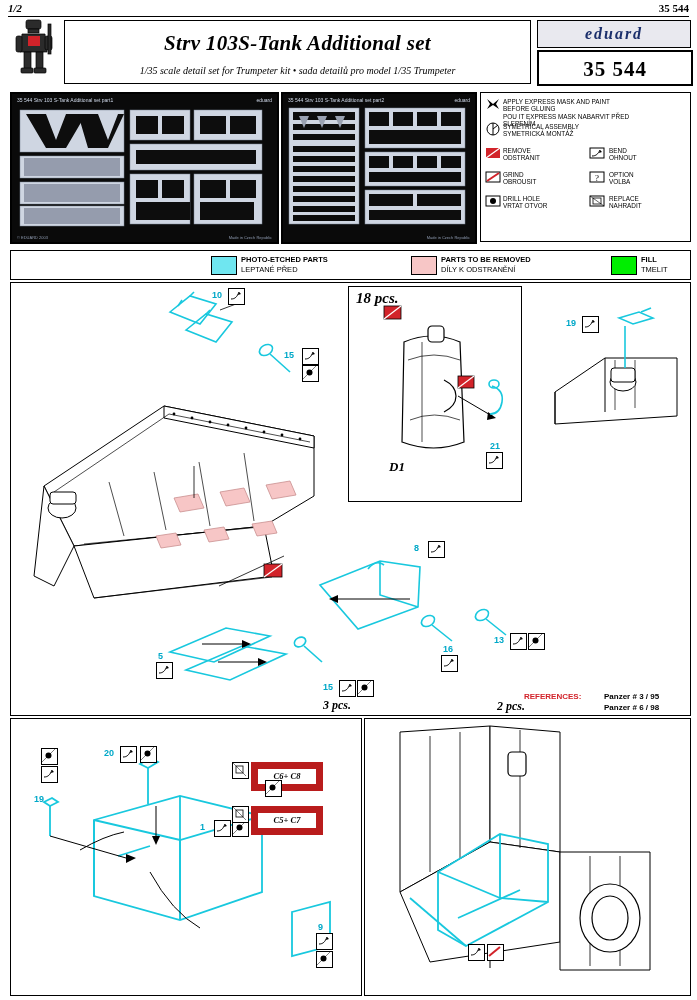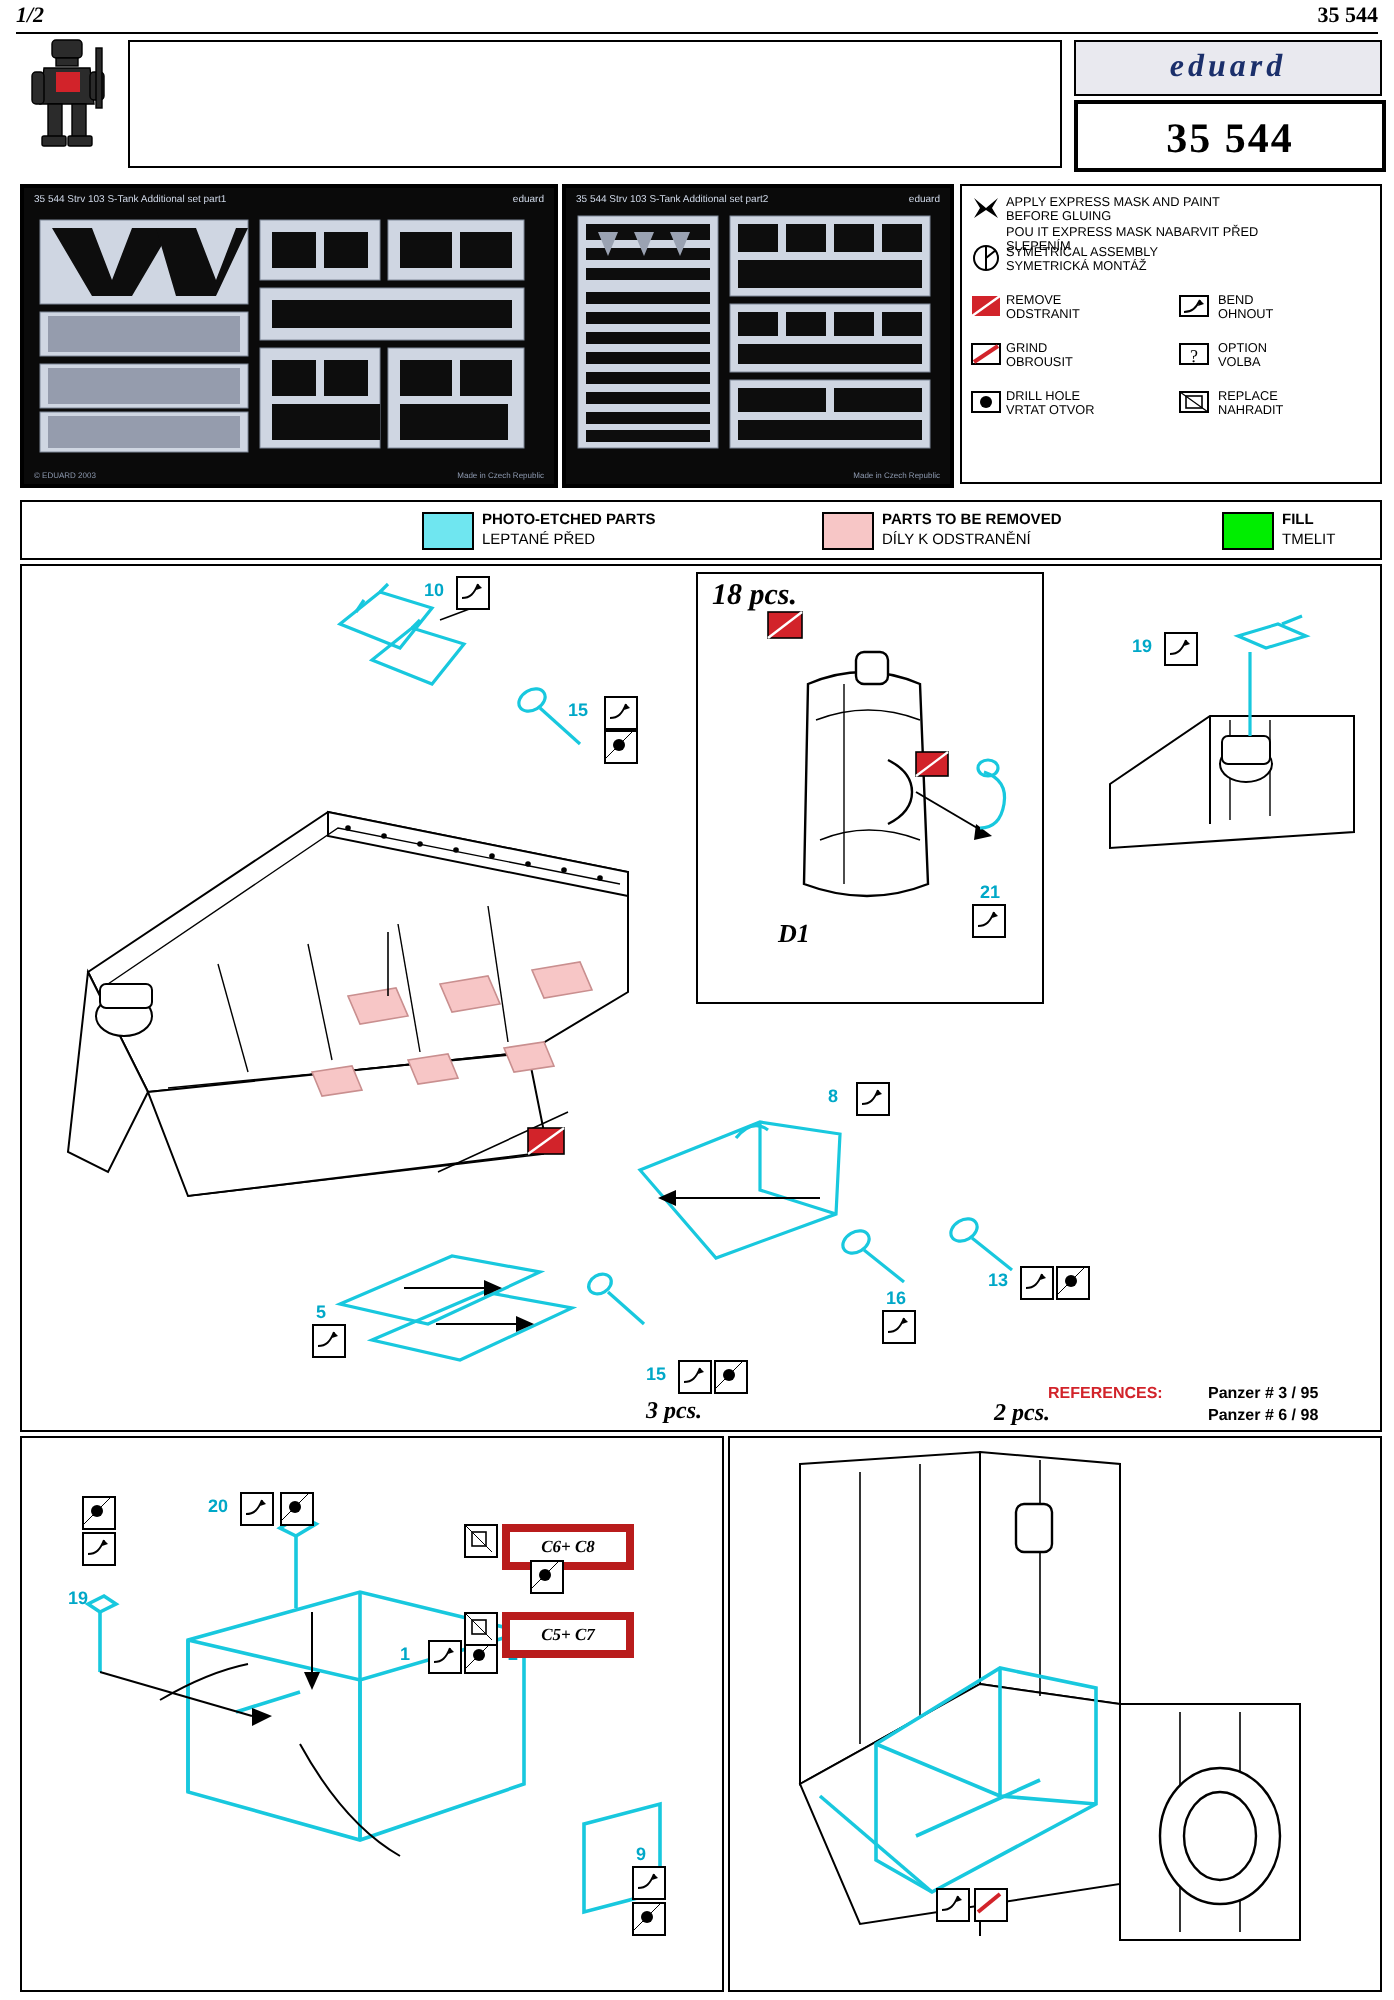--- a/index.html
+++ b/index.html
@@ -55,21 +55,21 @@
   .lbl{position:absolute;font-family:"Liberation Sans",sans-serif;}
   .num{font-weight:bold;font-size:9px;color:#00a8c8;}
   .pcs{font-family:"Liberation Serif",serif;font-weight:bold;font-style:italic;font-size:12px;}
   .pcsBig{font-family:"Liberation Serif",serif;font-weight:bold;font-style:italic;font-size:15px;}
   .dlabel{font-family:"Liberation Serif",serif;font-weight:bold;font-style:italic;font-size:13px;}
 
   .icon-box{position:absolute;width:15px;height:15px;border:1px solid #000;background:#fff;}
   .icon-box svg{display:block;}
   .refbox{position:absolute;font-size:8px;font-weight:bold;}
   .refred{color:#d2232a;}
-  .partbox{position:absolute;height:15px;border:4px solid #b91c1c;background:#fff;font-size:8.5px;font-weight:bold;font-family:"Liberation Serif",serif;font-style:italic;text-align:center;line-height:15px;}
+  .partbox{position:absolute;height:15px;border:7px solid #b91c1c;background:#fff;font-size:8.5px;font-weight:bold;font-family:"Liberation Serif",serif;font-style:italic;text-align:center;line-height:15px;}
 
   svg.art{position:absolute;left:0;top:0;overflow:visible;}
 </style>
 </head>
 <body>
 
 <div class="page">
 
   <div class="topline">
     <div class="pg">1/2</div>
@@ -91,20 +91,22 @@
         <rect x="22" y="50" width="12" height="5" rx="1"></rect>
         <rect x="36" y="6" width="3" height="30"></rect>
       </g>
       <g fill="#d2232a">
         <rect x="16" y="18" width="12" height="10"></rect>
       </g>
     </svg>
   </div>
 
   <div class="titlebox">
+    <div class="title">Strv 103S-Tank Additional set</div>
+    <div class="subtitle">1/35 scale detail set for Trumpeter kit • sada detailů pro model 1/35 Trumpeter</div>
   </div>
 
   <div class="logobox">
     <div class="logotext">eduard</div>
   </div>
   <div class="catbox">
     <div class="catnum">35 544</div>
   </div>
 
   <div class="fret fretA">

